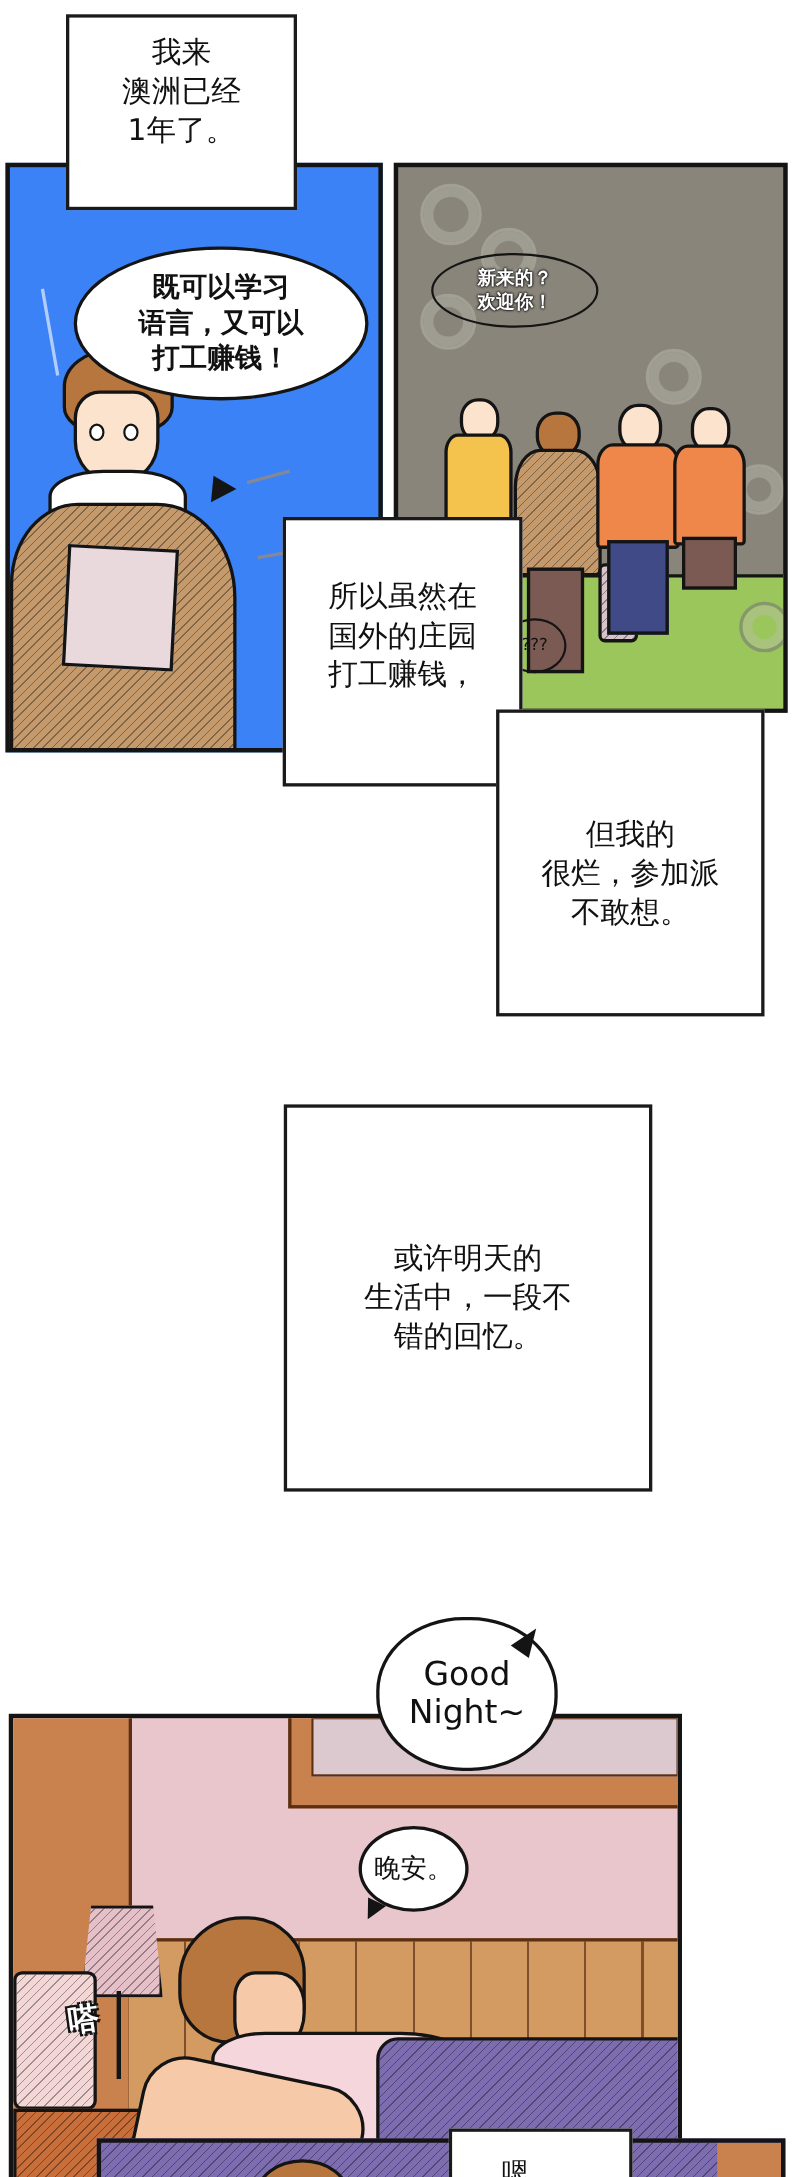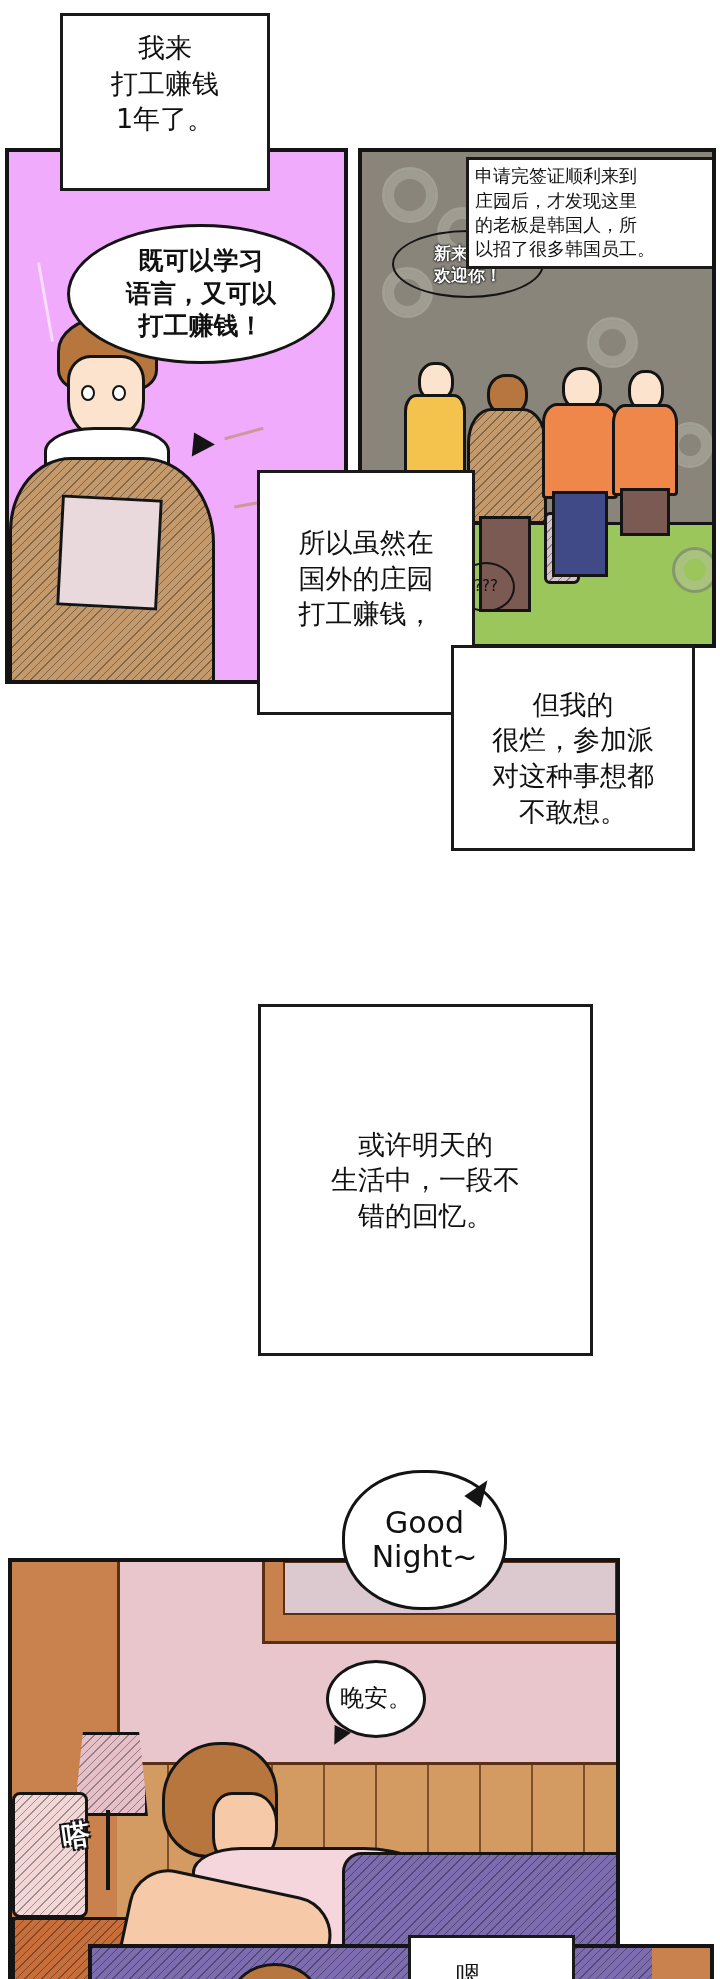--- a/index.html
+++ b/index.html
@@ -30,21 +30,21 @@
     box-shadow: inset 0 0 0 6px rgba(120,115,105,0.0), inset 0 0 0 9px rgba(190,190,180,0.4);
   }
   .figure { position: absolute; }
   .hatch {
     background-image: repeating-linear-gradient(135deg, rgba(0,0,0,0.35) 0 1px, transparent 1px 6px);
   }
 </style>
 </head>
 <body>
 
-<div class="panel" style="left:5px; top:148px; width:343px; height:536px; background:#f0abfc;">
+<div class="panel" style="left:5px; top:148px; width:343px; height:536px; background:#3b82f6;">
 
   <div class="abs" style="left:35px;top:110px;width:3px;height:80px;background:rgba(255,255,255,0.6);transform:rotate(-10deg);"></div>
   <div class="abs" style="left:215px;top:280px;width:40px;height:3px;background:rgba(180,140,90,0.6);transform:rotate(-15deg);"></div>
   <div class="abs" style="left:225px;top:350px;width:40px;height:3px;background:rgba(180,140,90,0.6);transform:rotate(-10deg);"></div>
 
   <div class="figure" style="left:0;top:165px;width:220px;height:371px;">
 
     <div class="abs" style="left:48px;top:0;width:95px;height:70px;background:#B8763F;border:3px solid #141414;border-radius:45% 50% 30% 30%;"></div>
 
     <div class="abs" style="left:58px;top:38px;width:72px;height:78px;background:#FBE3CE;border:3px solid #141414;border-radius:30% 30% 45% 45%;"></div>
@@ -105,44 +105,37 @@
 
   <div class="bubble" style="left:30px;top:78px;width:152px;height:68px;font-size:17px;border-width:2px;background:transparent;color:#fff;text-shadow:0 0 2px #141414,0 0 2px #141414,0 0 2px #141414;">
     <span class="line">新来的？</span>
     <span class="line">欢迎你！</span>
   </div>
 
   <div class="bubble" style="left:95px;top:410px;width:58px;height:50px;font-size:15px;font-weight:normal;border-width:2px;background:transparent;">
     <span class="line">???</span>
   </div>
 
-  <div class="caption" style="left:104px;top:5px;width:249px;height:112px;font-size:18px;font-weight:normal;line-height:1.35;align-items:flex-start;padding-left:6px;">
-    <span class="line">申请完签证顺利来到</span>
-    <span class="line">庄园后，才发现这里</span>
-    <span class="line">的老板是韩国人，所</span>
-    <span class="line">以招了很多韩国员工。</span>
-  </div>
 </div>
 
 <div class="caption" style="left:60px;top:13px;width:210px;height:178px;font-size:27px;font-weight:normal;justify-content:flex-start;padding-top:14px;">
   <span class="line">我来</span>
-  <span class="line">打工赚钱</span>
+  <span class="line">澳洲已经</span>
   <span class="line">1年了。</span>
 </div>
 
 <div class="caption" style="left:257px;top:470px;width:218px;height:245px;font-size:27px;font-weight:normal;justify-content:flex-start;padding-top:52px;">
   <span class="line">所以虽然在</span>
   <span class="line">国外的庄园</span>
   <span class="line">打工赚钱，</span>
 </div>
 
-<div class="caption" style="left:451px;top:645px;width:244px;height:206px;font-size:27px;font-weight:normal;padding-top:20px;">
+<div class="caption" style="left:451px;top:645px;width:244px;height:279px;font-size:27px;font-weight:normal;padding-top:20px;">
   <span class="line">但我的</span>
   <span class="line">很烂，参加派</span>
-  <span class="line">对这种事想都</span>
   <span class="line">不敢想。</span>
 </div>
 
 <div class="caption" style="left:258px;top:1004px;width:335px;height:352px;font-size:27px;font-weight:normal;">
   <span class="line">或许明天的</span>
   <span class="line">生活中，一段不</span>
   <span class="line">错的回忆。</span>
 </div>
 
 <div class="panel" style="left:8px;top:1558px;width:612px;height:470px;background:#E8C6CC;">

